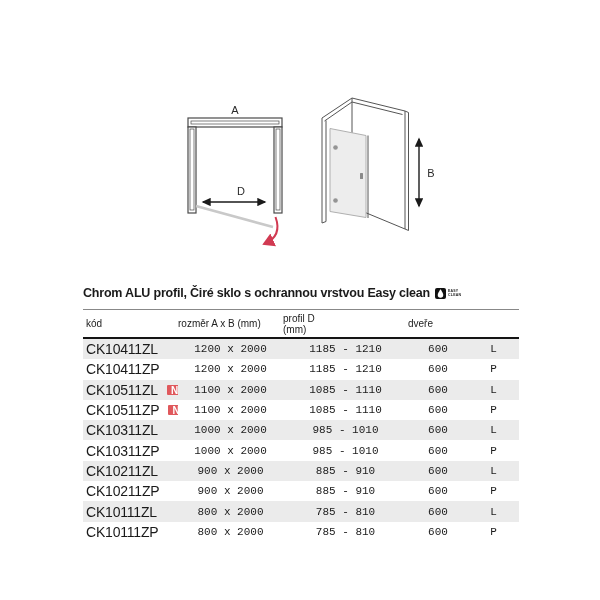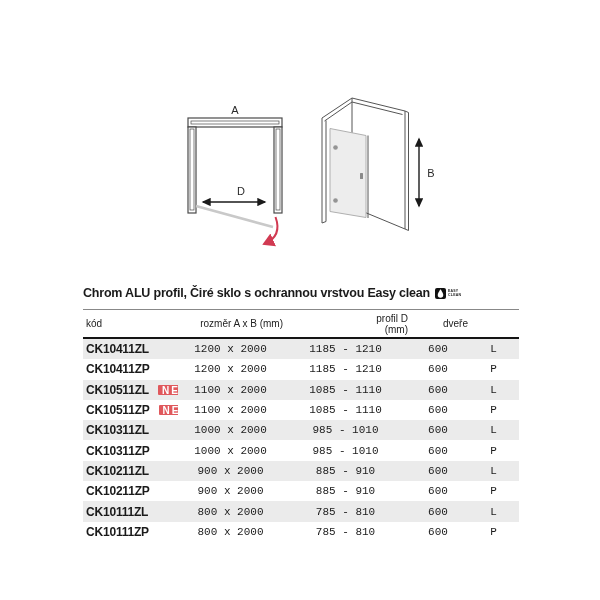--- a/index.html
+++ b/index.html
@@ -41,28 +41,28 @@
     display:flex;flex-direction:column;font-size:3.5px;line-height:4px;
     font-weight:bold;color:#222;letter-spacing:0.2px;
   }
   
   #spec-table{position:absolute;left:83px;top:309px;width:436px;}
   .grid-row{display:grid;grid-template-columns:95px 105px 125px 60px 51px;}
   #table-header{
     border-top:1px solid #888;border-bottom:2.5px solid #141414;
     height:27px;align-items:center;font-size:10px;color:#222;
   }
-  #table-header .hcell{text-align:right;line-height:11px;}
+  #table-header .hcell{text-align:left;line-height:11px;}
   #table-header .h-code{text-align:left;padding-left:3px;}
   #table-body .trow{height:20.3px;align-items:center;font-size:11px;}
   #table-body .trow.alt{background:var(--row-alt-bg);}
   .cell{overflow:hidden;white-space:nowrap;}
   .c-center{text-align:center;font-family:Liberation Mono, monospace;}
   .c-code{display:flex;align-items:center;padding-left:3px;gap:9px;}
-  .code{font-weight:700;font-size:12px;letter-spacing:-0.2px;}
+  .code{font-weight:400;font-size:14px;letter-spacing:-0.2px;}
   .new-badge{
     background:var(--new-badge-bg);color:#fff;font-weight:bold;font-size:10px;
     letter-spacing:2px;padding:2px 2px 0 4px;border-radius:1px;line-height:8px;
   }
 </style>
 </head>
 <body>
 
 <svg id="diagram-left" class="diagram" width="140" height="175" viewBox="0 0 140 175">
   <defs>

